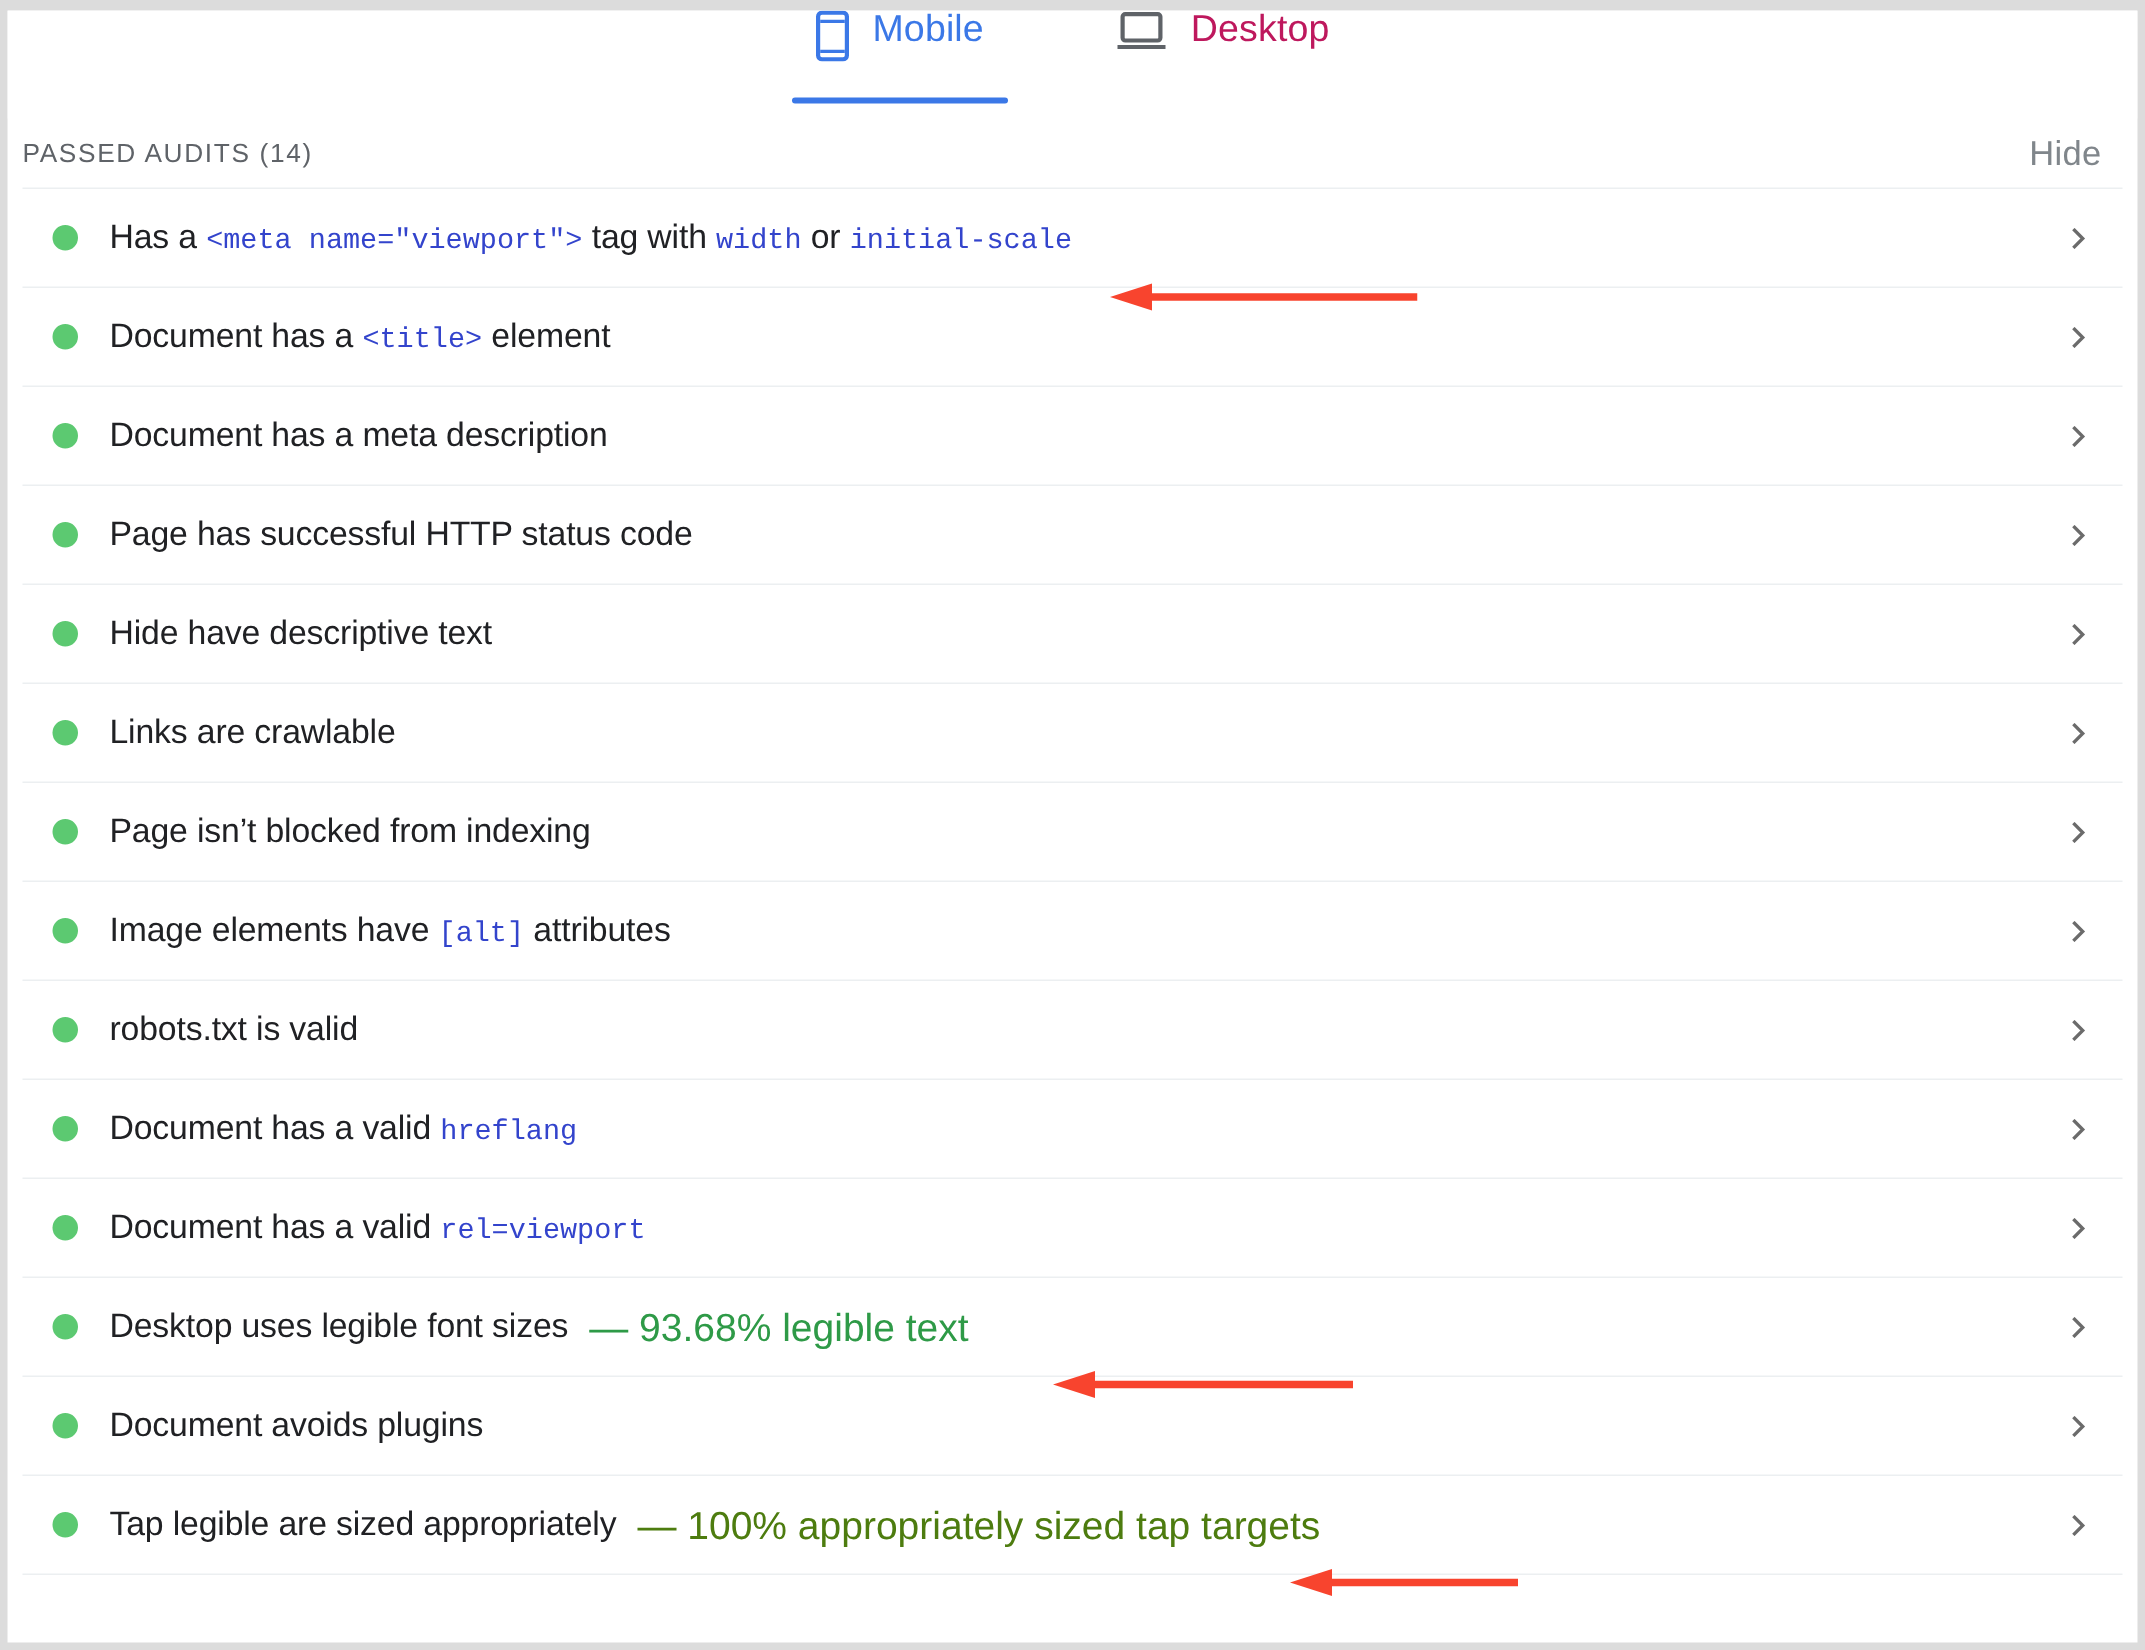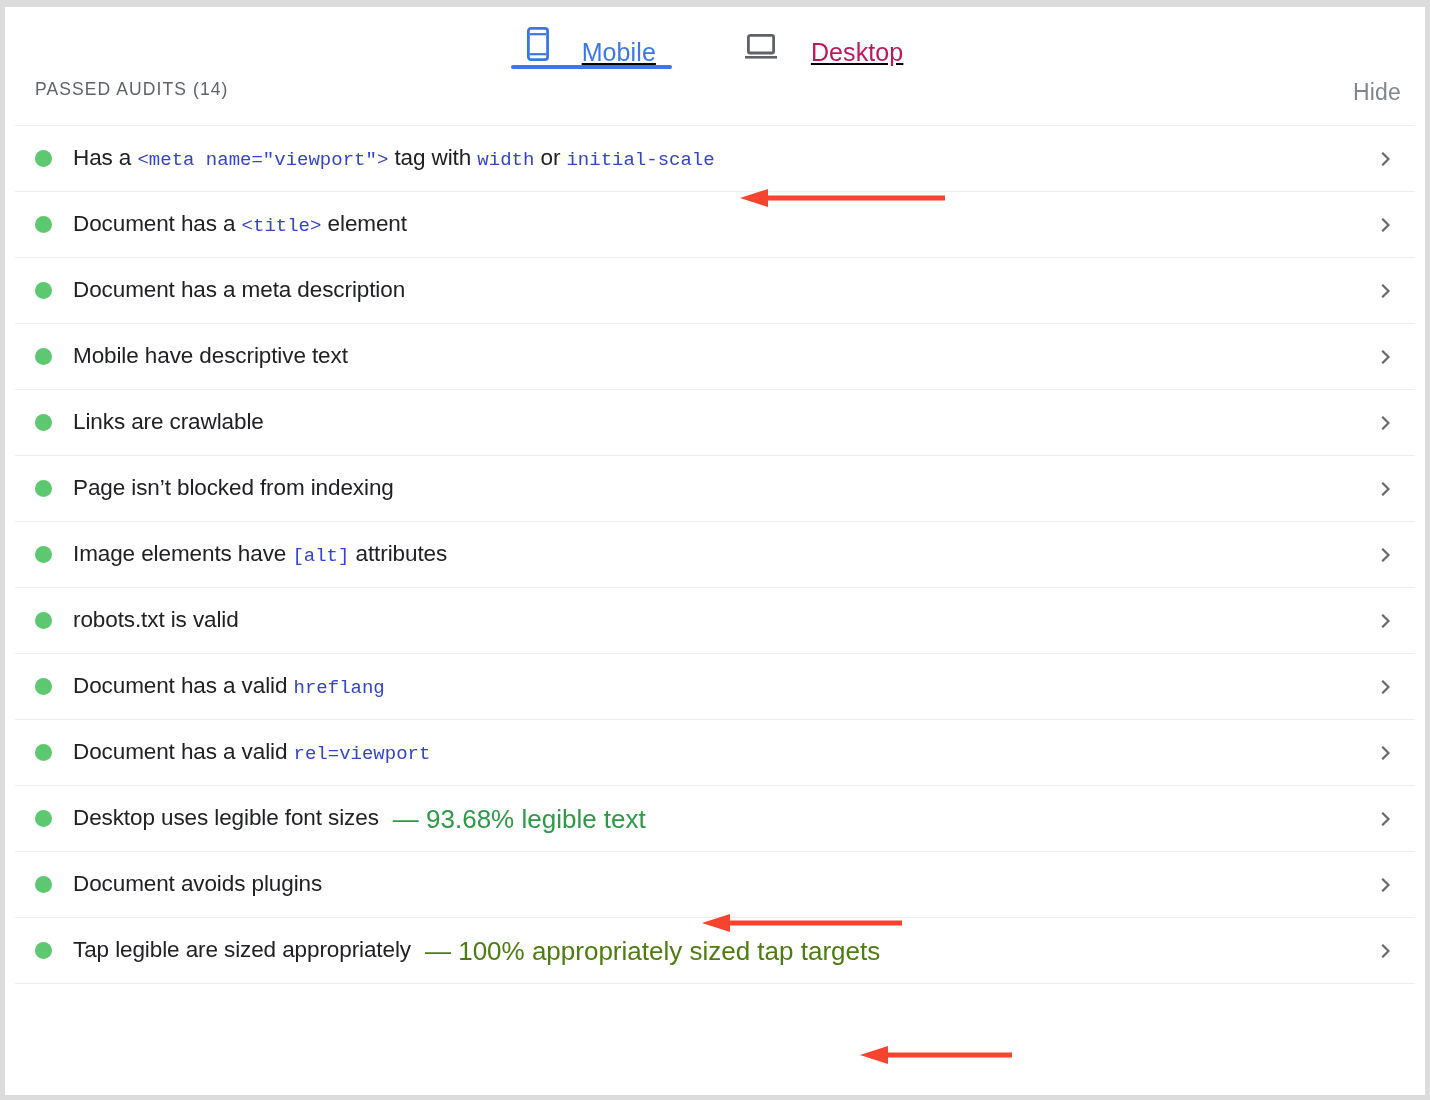--- a/index.html
+++ b/index.html
@@ -32,29 +32,28 @@
   
   .tabbar {
     display: flex;
     justify-content: center;
     align-items: flex-start;
     height: 72px;
     background: #ffffff;
   }
   .tab {
     display: flex;
-    align-items: flex-end;
-    gap: 33px;
+    align-items: flex-start;
+    gap: 16px;
     height: 58px;
     padding: 0 8px;
     margin: 0 36px;
     position: relative;
     cursor: pointer;
     user-select: none;
-    text-decoration: underline;
   }
   .tab .tab-label {
     font-size: 25px;
     letter-spacing: .1px;
     line-height: 1;
   }
   .tab.active .tab-label { color: #3b78e7; }
   .tab.inactive .tab-label { color: #be185d; }
   .tab.active .tab-underline {
     position: absolute;
@@ -63,24 +62,24 @@
     bottom: -4px;
     height: 4px;
     border-radius: 2px;
     background: #3b78e7;
   }
   .tab-icon { display: block; }
 
   
   .section-head {
     display: flex;
+    align-items: center;
     justify-content: space-between;
     padding: 0 24px 0 10px;
     height: 46px;
-    margin-left: 20px;
   }
   .section-title {
     font-size: 17.5px;
     letter-spacing: 1.1px;
     color: #5f6368;
     text-transform: uppercase;
     white-space: pre;
   }
   .hide-toggle {
     font-size: 23px;
@@ -207,21 +206,28 @@
       </div>
       <div class="audit-row">
         <span class="status-dot" style="background: rgb(92, 201, 113);"></span>
         <span class="audit-title">Document has a meta description</span>
         <span class="chevron"><svg width="14" height="14" viewBox="0 0 14 14" fill="none">
             <path d="M4 1.5 L9.5 7 L4 12.5" stroke="#6b6b6b" stroke-width="2.2" stroke-linecap="square" stroke-linejoin="miter"></path>
           </svg></span>
       </div>
       <div class="audit-row">
         <span class="status-dot" style="background: rgb(92, 201, 113);"></span>
-        <span class="audit-title">Mobile have descriptive text</span>
+        <span class="audit-title">Page has successful HTTP status code</span>
+        <span class="chevron"><svg width="14" height="14" viewBox="0 0 14 14" fill="none">
+            <path d="M4 1.5 L9.5 7 L4 12.5" stroke="#6b6b6b" stroke-width="2.2" stroke-linecap="square" stroke-linejoin="miter"></path>
+          </svg></span>
+      </div>
+      <div class="audit-row">
+        <span class="status-dot" style="background: rgb(92, 201, 113);"></span>
+        <span class="audit-title">Hide have descriptive text</span>
         <span class="chevron"><svg width="14" height="14" viewBox="0 0 14 14" fill="none">
             <path d="M4 1.5 L9.5 7 L4 12.5" stroke="#6b6b6b" stroke-width="2.2" stroke-linecap="square" stroke-linejoin="miter"></path>
           </svg></span>
       </div>
       <div class="audit-row">
         <span class="status-dot" style="background: rgb(92, 201, 113);"></span>
         <span class="audit-title">Links are crawlable</span>
         <span class="chevron"><svg width="14" height="14" viewBox="0 0 14 14" fill="none">
             <path d="M4 1.5 L9.5 7 L4 12.5" stroke="#6b6b6b" stroke-width="2.2" stroke-linecap="square" stroke-linejoin="miter"></path>
           </svg></span>

